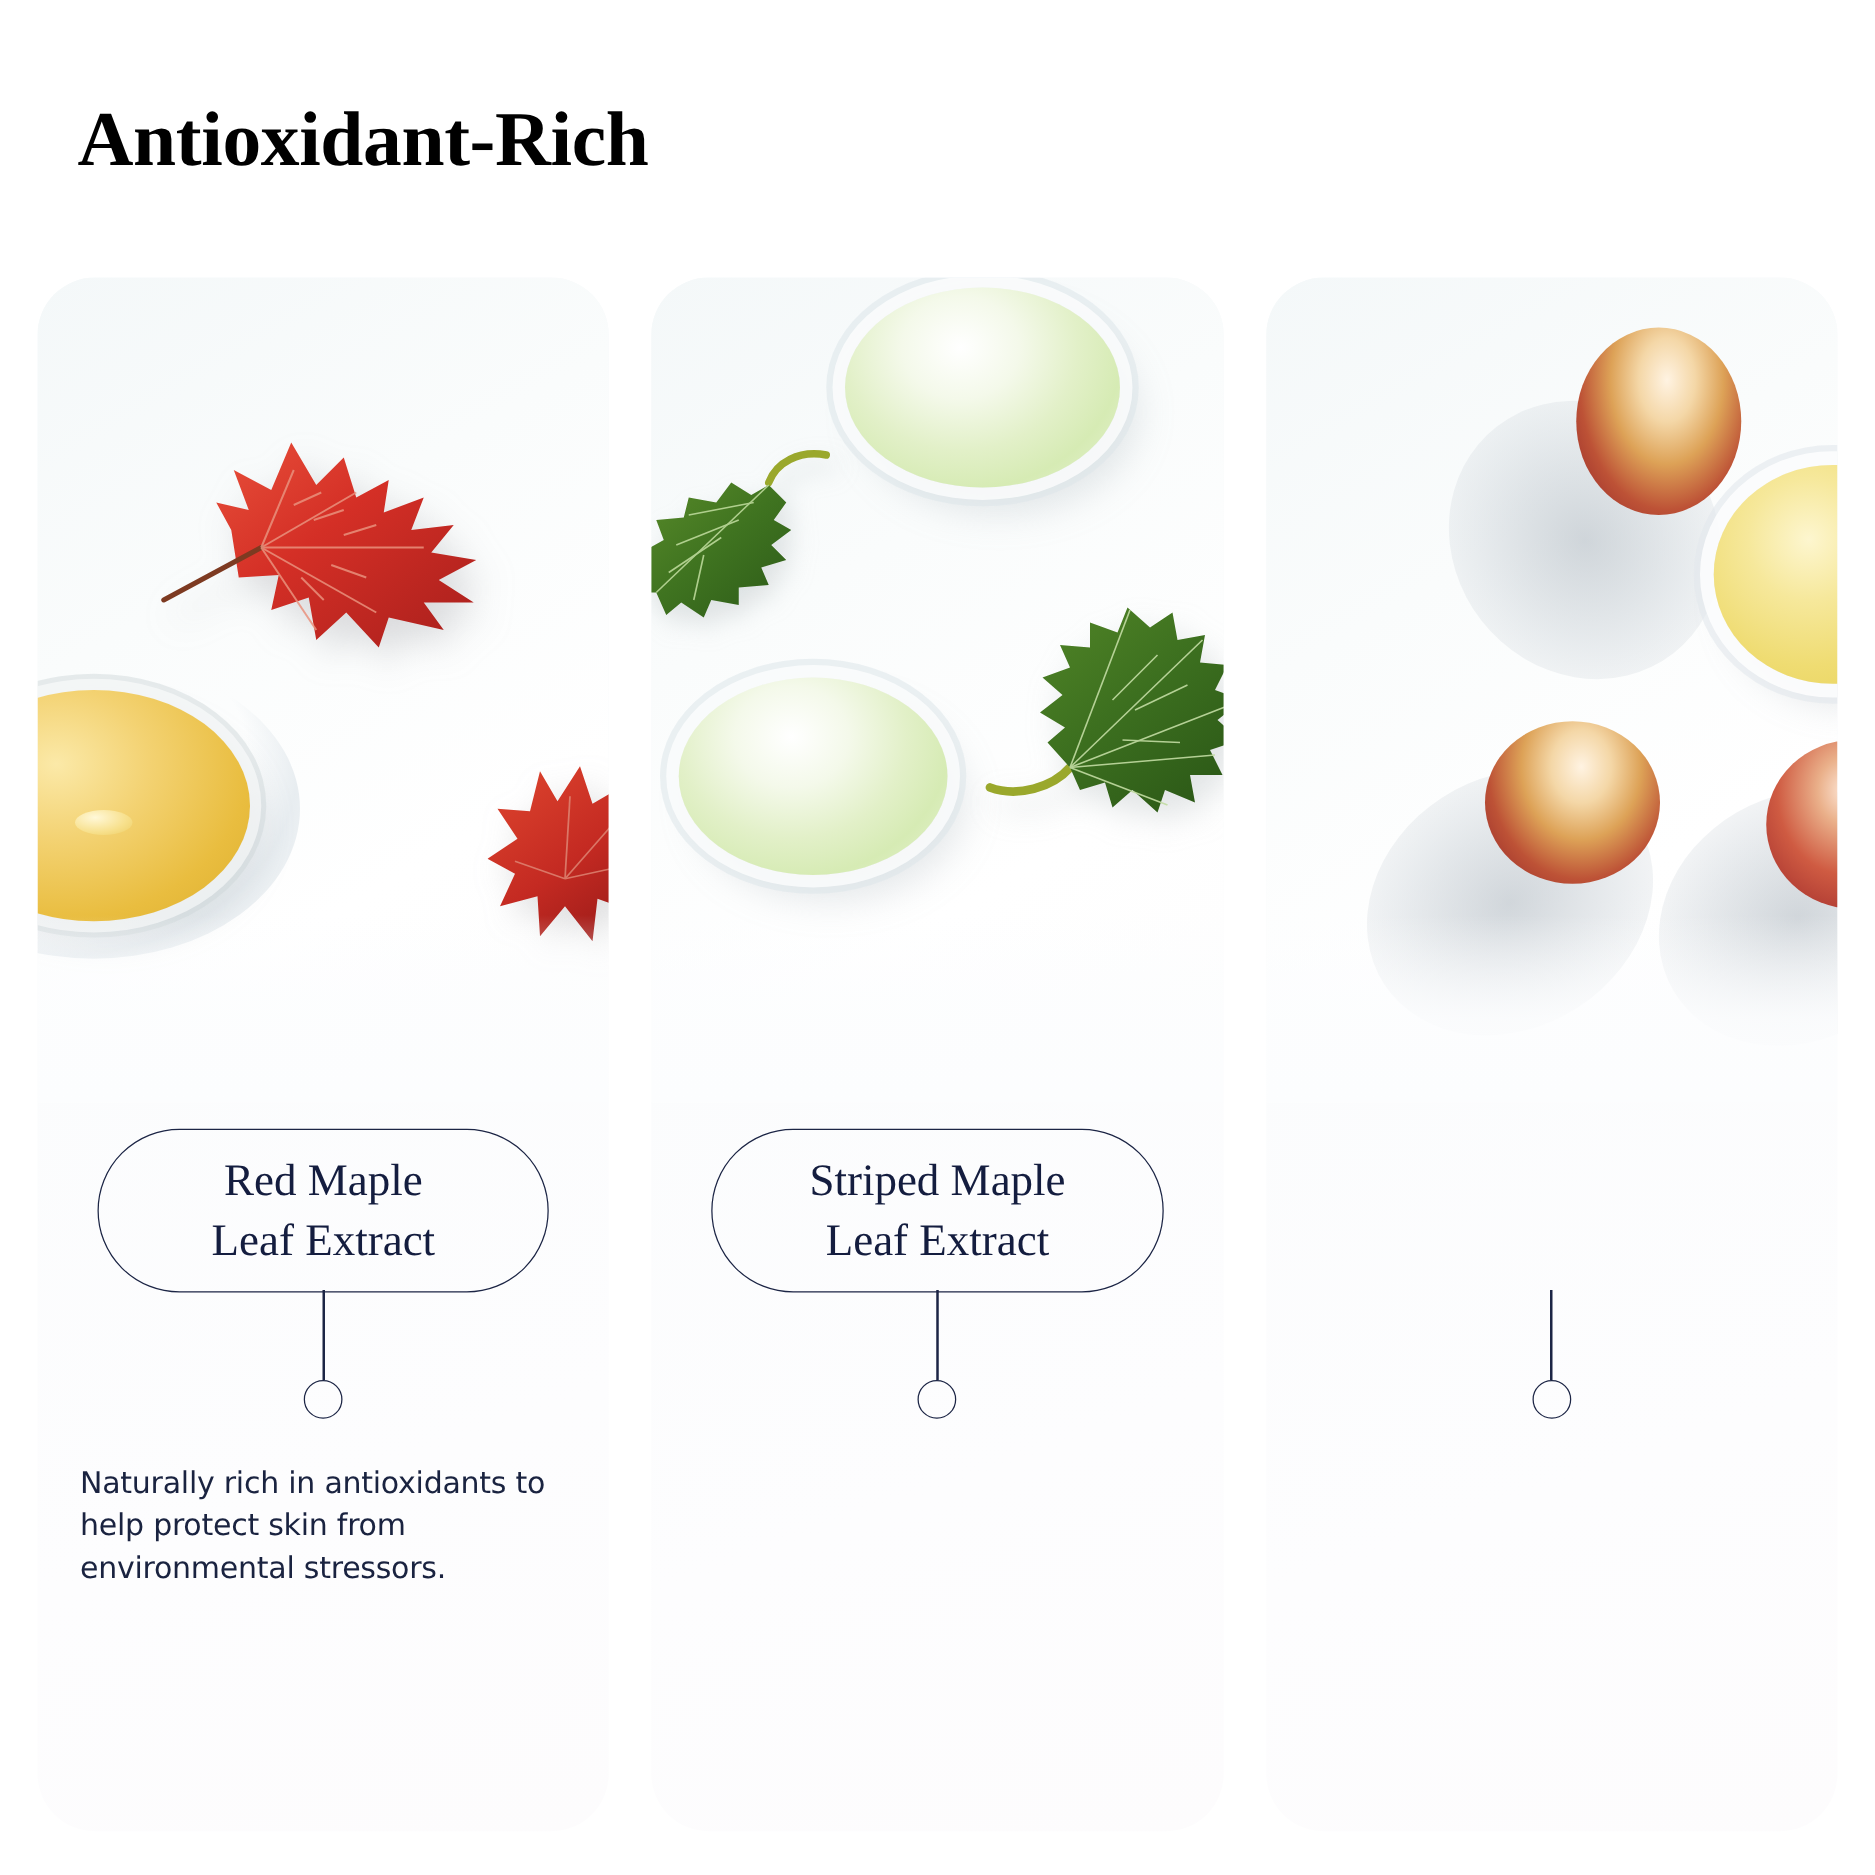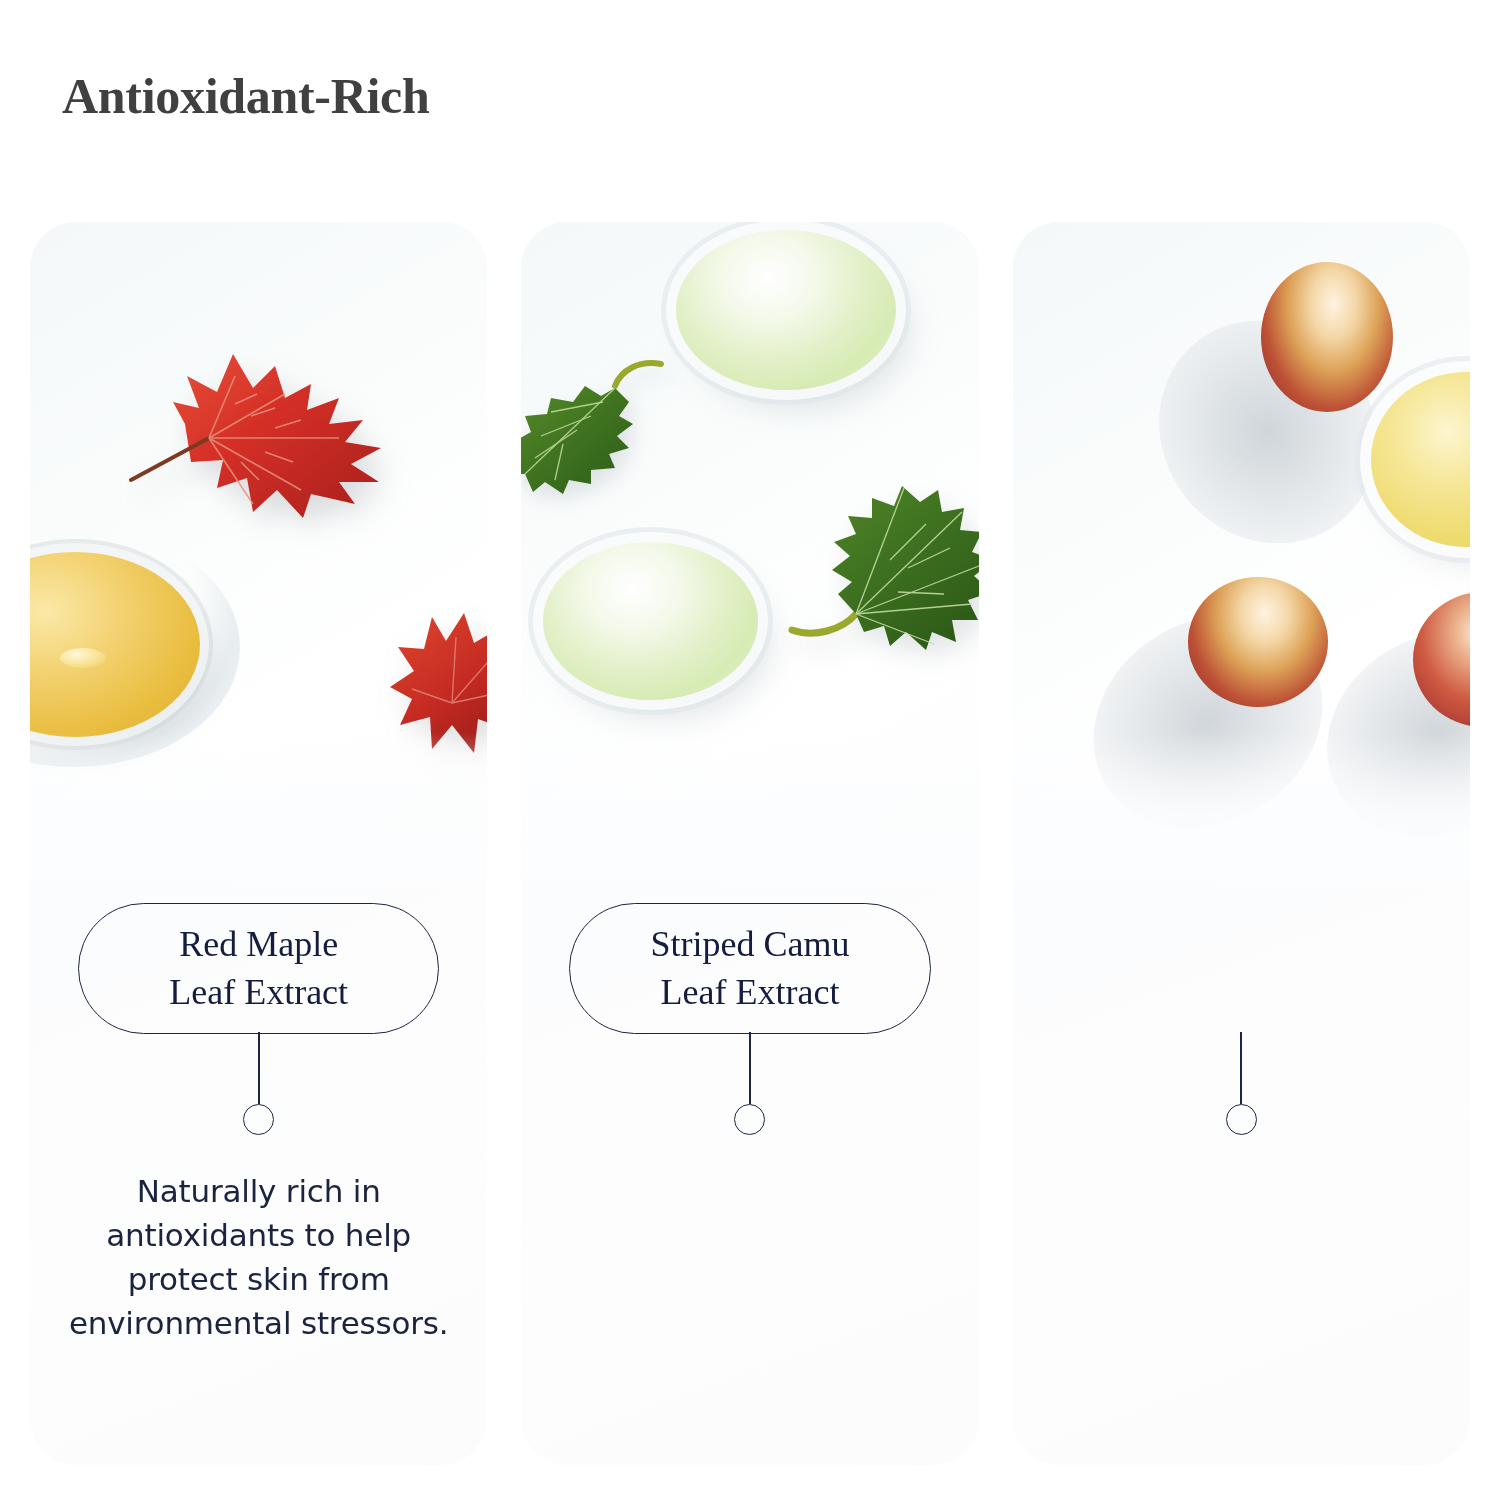--- a/index.html
+++ b/index.html
@@ -24,24 +24,24 @@
   }
 
   
   .heading {
     position: absolute;
     left: 62px;
     top: 26px;
     width: 1200px;
     font-family: "Liberation Serif", "DejaVu Serif", serif;
     font-weight: bold;
-    font-size: 50px;
+    font-size: 62px;
     line-height: 1.45;
     letter-spacing: -0.3px;
-    color: #404040;
+    color: #000000;
   }
   .heading .line { display: block; white-space: nowrap; }
 
   
   .cards {
     position: absolute;
     left: 30px;
     top: 222px;
     width: 1440px;
     height: 1243px;
@@ -227,23 +227,23 @@
     background: transparent;
     z-index: 20;
   }
 
   
   .desc {
     position: absolute;
     left: 34px;
     right: 34px;
     top: 947px;
-    text-align: center;
+    text-align: left;
     font-family: "DejaVu Sans", "Liberation Sans", sans-serif;
-    font-size: 31px;
+    font-size: 24px;
     line-height: 1.42;
     letter-spacing: -0.2px;
     color: #1a2340;
     z-index: 20;
   }
 </style>
 </head>
 <body>
 
 <div class="page">
@@ -359,21 +359,21 @@
               <path d="M70 142 L148 172"></path>
             <path d="M104 88 L140 52"></path>
               <path d="M122 96 L164 76"></path>
               <path d="M112 120 L158 122"></path>
           </g>
         </svg>
       </div>
 
       <div class="pill">
         <div class="pill-text">
-          <span>Striped Camu</span><br>
+          <span>Striped Maple</span><br>
           <span>Leaf Extract</span>
         </div>
       </div>
       <div class="connector"></div>
       <div class="node-circle"></div>
 
     </div>
 
     <div class="card">
       <div class="photo">

